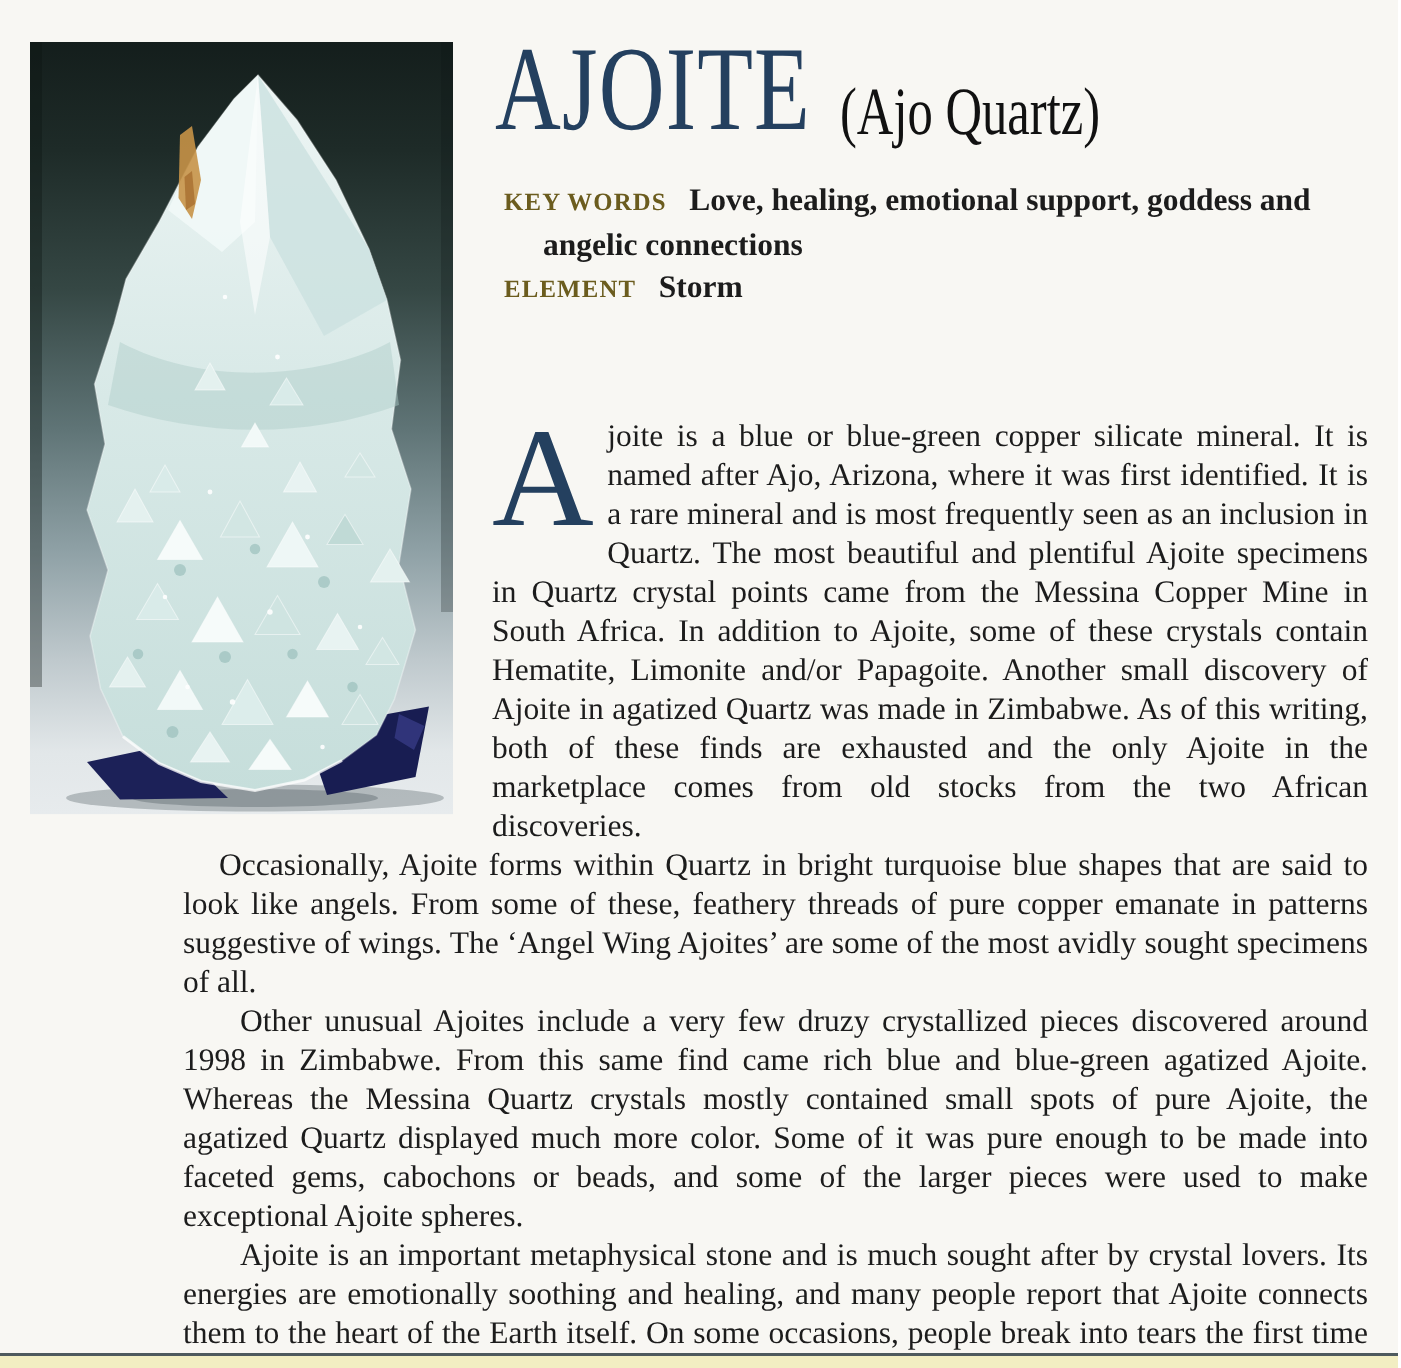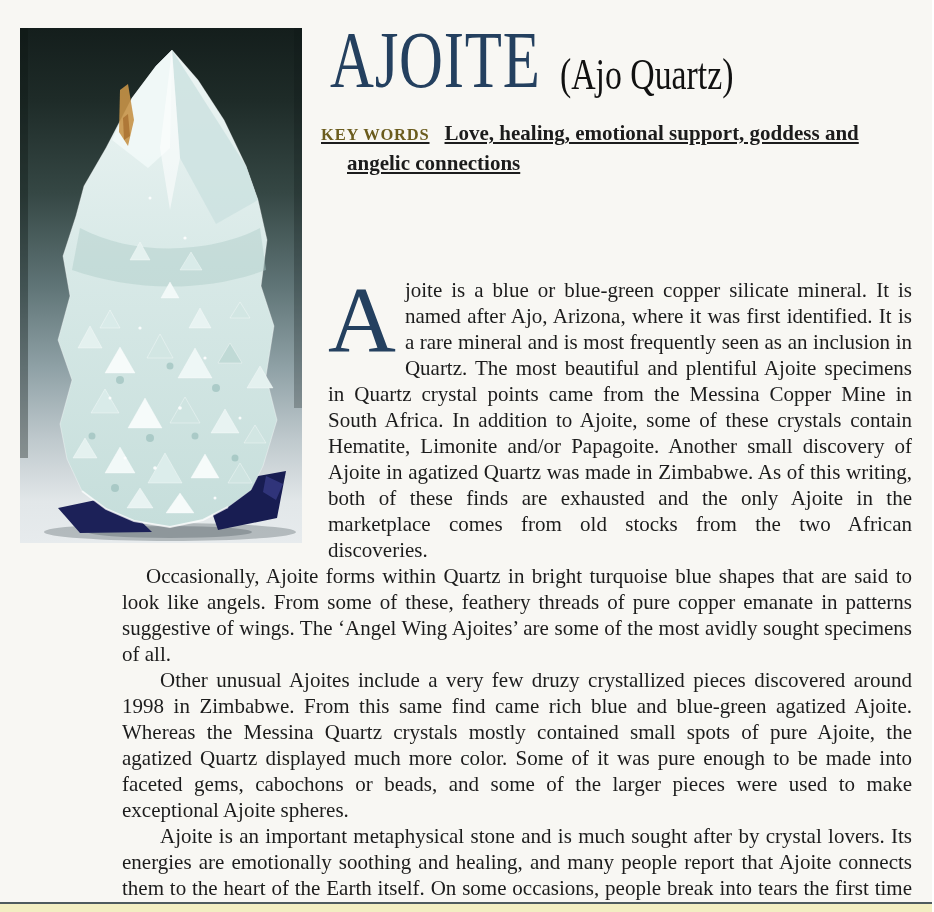--- a/index.html
+++ b/index.html
@@ -26,21 +26,21 @@
     transform:scaleX(.76);transform-origin:0 0;
     white-space:nowrap;
   }
   .title-sub{
     position:absolute;left:230px;top:24px;
     font-size:45px;line-height:1;color:#111;
     transform:scaleX(.75);transform-origin:0 0;
     white-space:nowrap;
   }
   
-  .attrs{position:absolute;left:321px;top:119px;width:575px;text-decoration:underline;}
+  .attrs{position:absolute;left:336px;top:119px;width:575px;}
   .attr{
     padding-left:26px;text-indent:-26px;
     font-size:21px;line-height:28px;font-weight:bold;
   }
   .attr-label{
     font-size:16.5px;font-weight:bold;letter-spacing:.8px;
     color:var(--label_olive,#6b5c1e);
     margin-right:15px;
   }
   
@@ -171,20 +171,21 @@
     </svg>
   </div>
 
   <div class="header">
     <div class="title-main">AJOITE</div>
     <div class="title-sub">(Ajo Quartz)</div>
   </div>
 
   <div class="attrs">
     <div class="attr"><span class="attr-label">KEY WORDS</span><span>Love, healing, emotional support, goddess and angelic connections</span></div>
+    <div class="attr"><span class="attr-label">ELEMENT</span><span>Storm</span></div>
   </div>
 
   <div class="body">
     <div class="wrap-spacer"></div>
     <p><span class="dropcap">A</span><span>joite is a blue or blue-green copper silicate mineral. It is named after Ajo, Arizona, where it was first identified. It is a rare mineral and is most frequently seen as an inclusion in Quartz. The most beautiful and plentiful Ajoite specimens in Quartz crystal points came from the Messina Copper Mine in South Africa. In addition to Ajoite, some of these crystals contain Hematite, Limonite and/or Papagoite. Another small discovery of Ajoite in agatized Quartz was made in Zimbabwe. As of this writing, both of these finds are exhausted and the only Ajoite in the marketplace comes from old stocks from the two African discoveries.</span></p>
     <p class="indent-sm"><span>Occasionally, Ajoite forms within Quartz in bright turquoise blue shapes that are said to look like angels. From some of these, feathery threads of pure copper emanate in patterns suggestive of wings. The ‘Angel Wing Ajoites’ are some of the most avidly sought specimens of all.</span></p>
     <p class="indent-md"><span>Other unusual Ajoites include a very few druzy crystallized pieces discovered around 1998 in Zimbabwe. From this same find came rich blue and blue-green agatized Ajoite. Whereas the Messina Quartz crystals mostly contained small spots of pure Ajoite, the agatized Quartz displayed much more color. Some of it was pure enough to be made into faceted gems, cabochons or beads, and some of the larger pieces were used to make exceptional Ajoite spheres.</span></p>
     <p class="indent-md"><span>Ajoite is an important metaphysical stone and is much sought after by crystal lovers. Its energies are emotionally soothing and healing, and many people report that Ajoite connects them to the heart of the Earth itself. On some occasions, people break into tears the first time they hold a piece of Ajoite. Ajoite is believed to transmute negative energy to positive energy and to relieve unhappiness. It is a stone of feminine em-powerment and activates the throat chakra.</span></p>
   </div>
 

